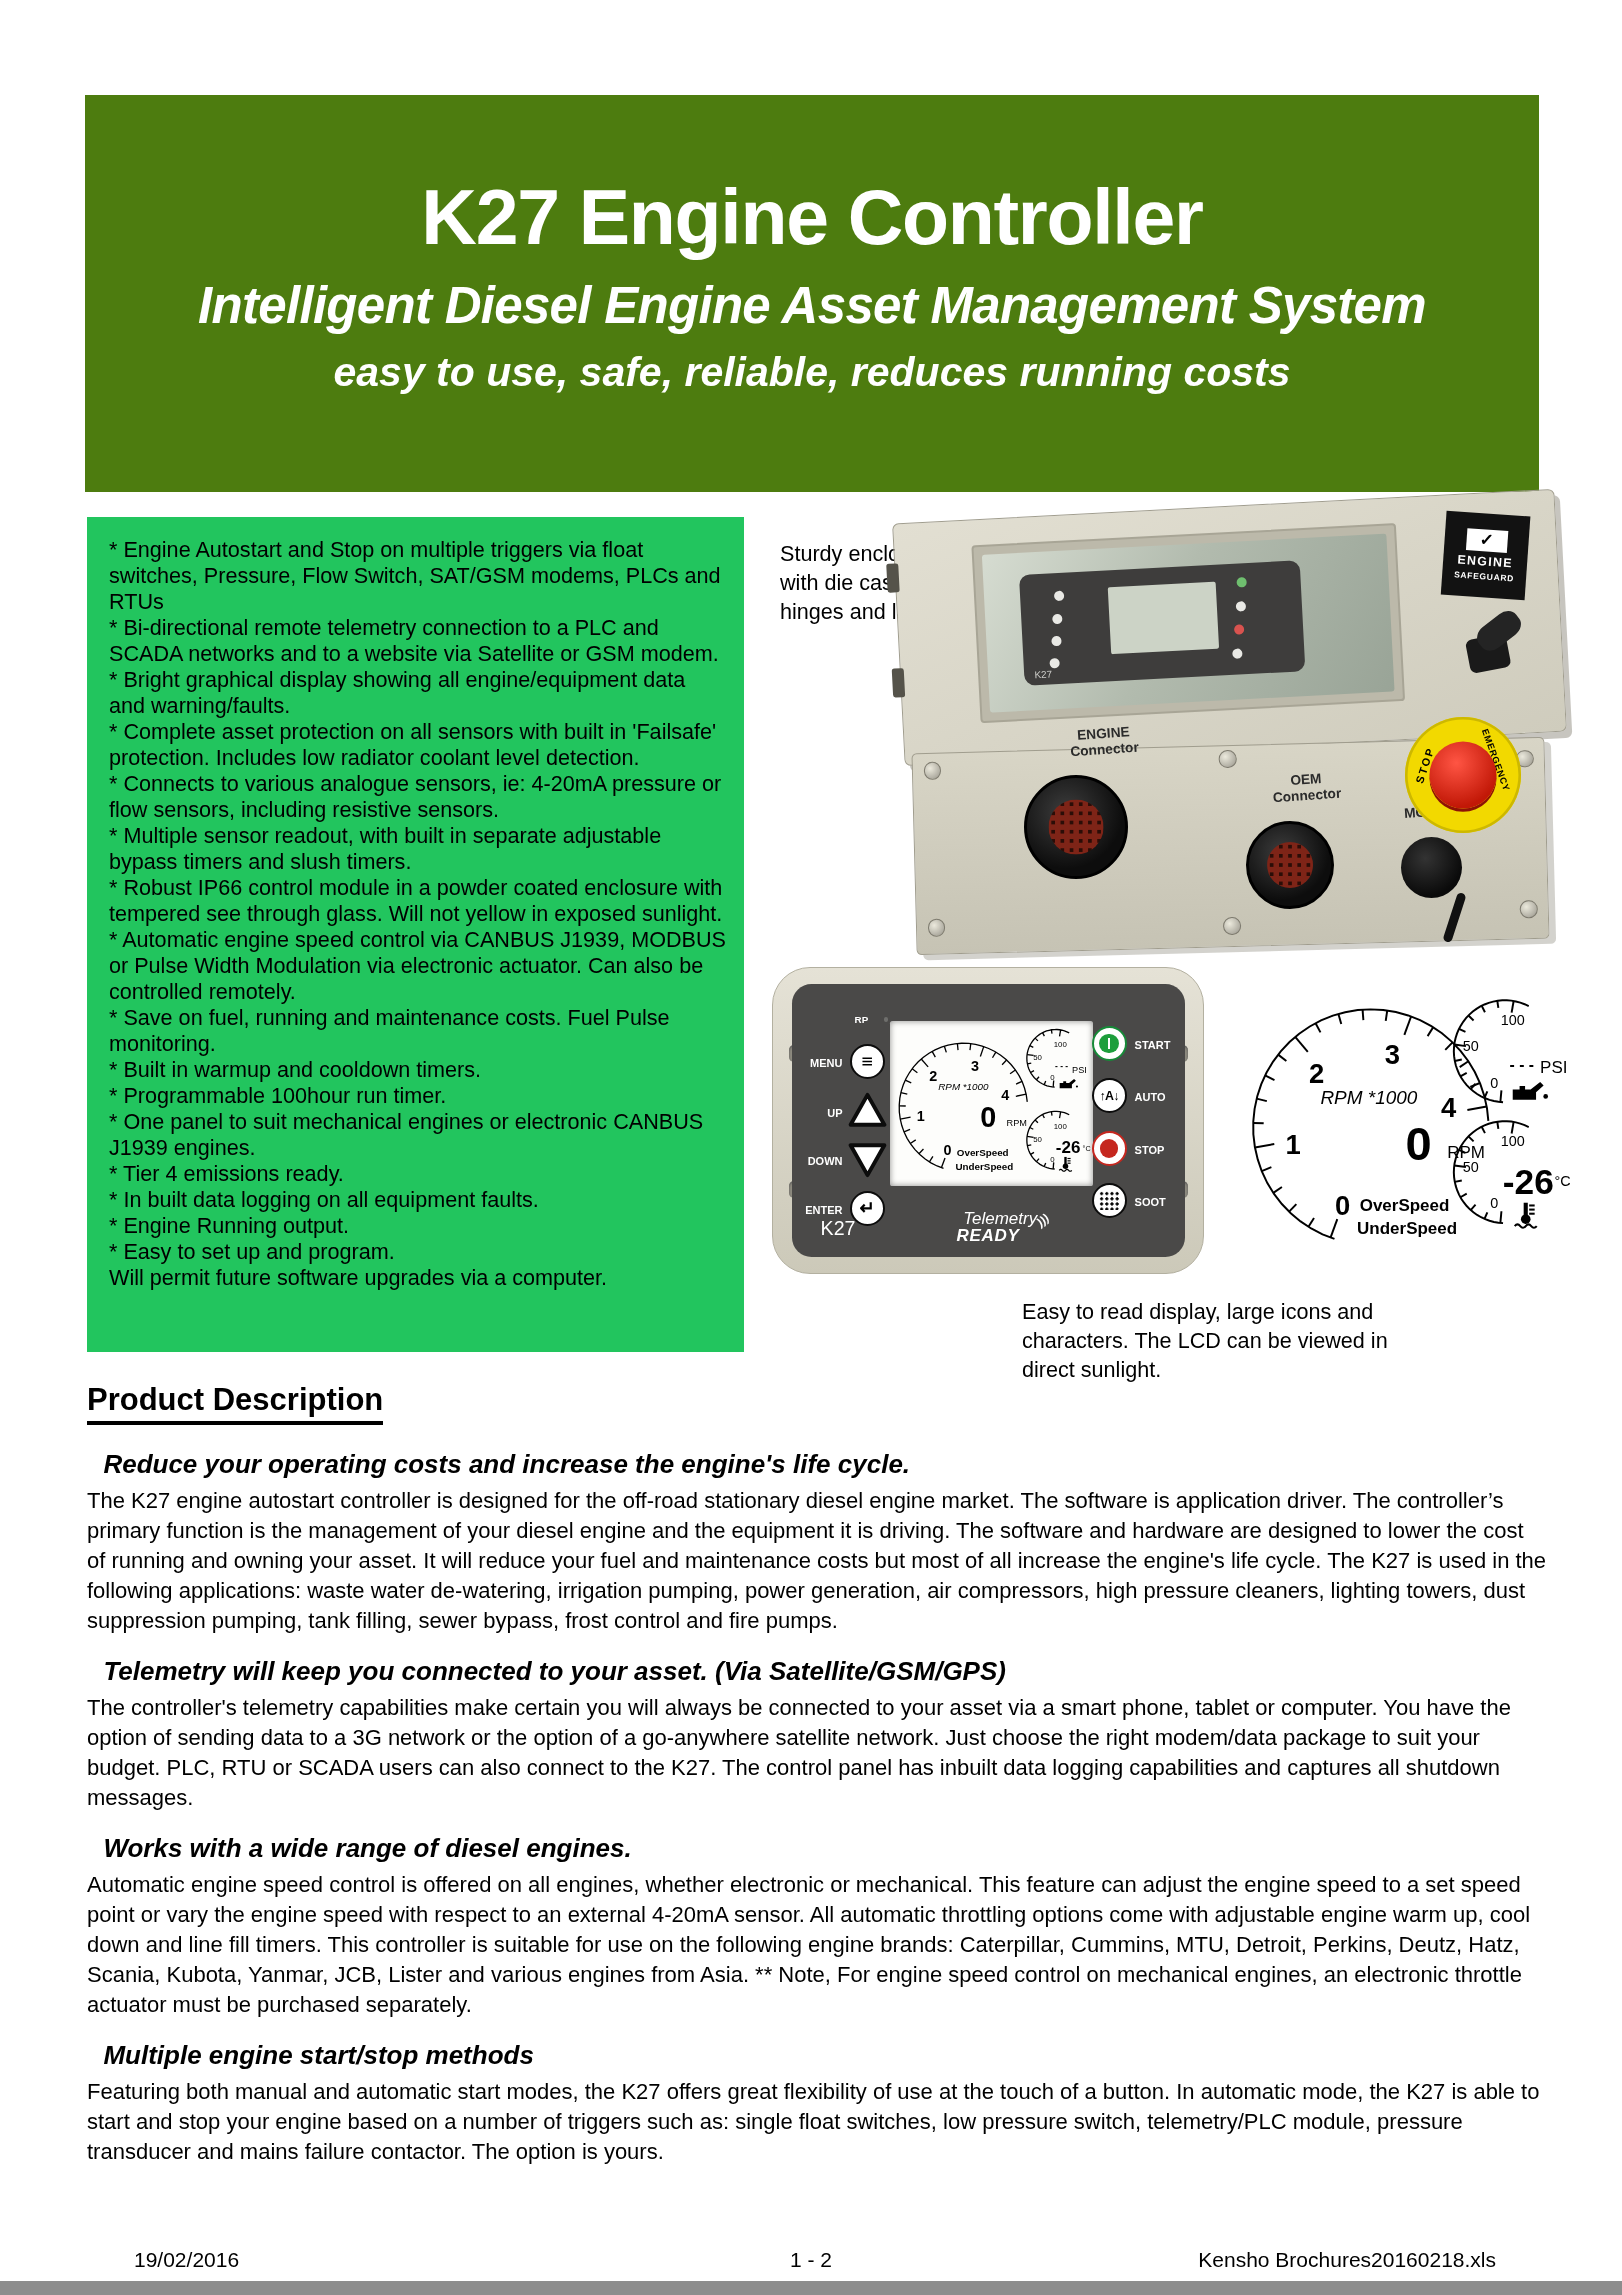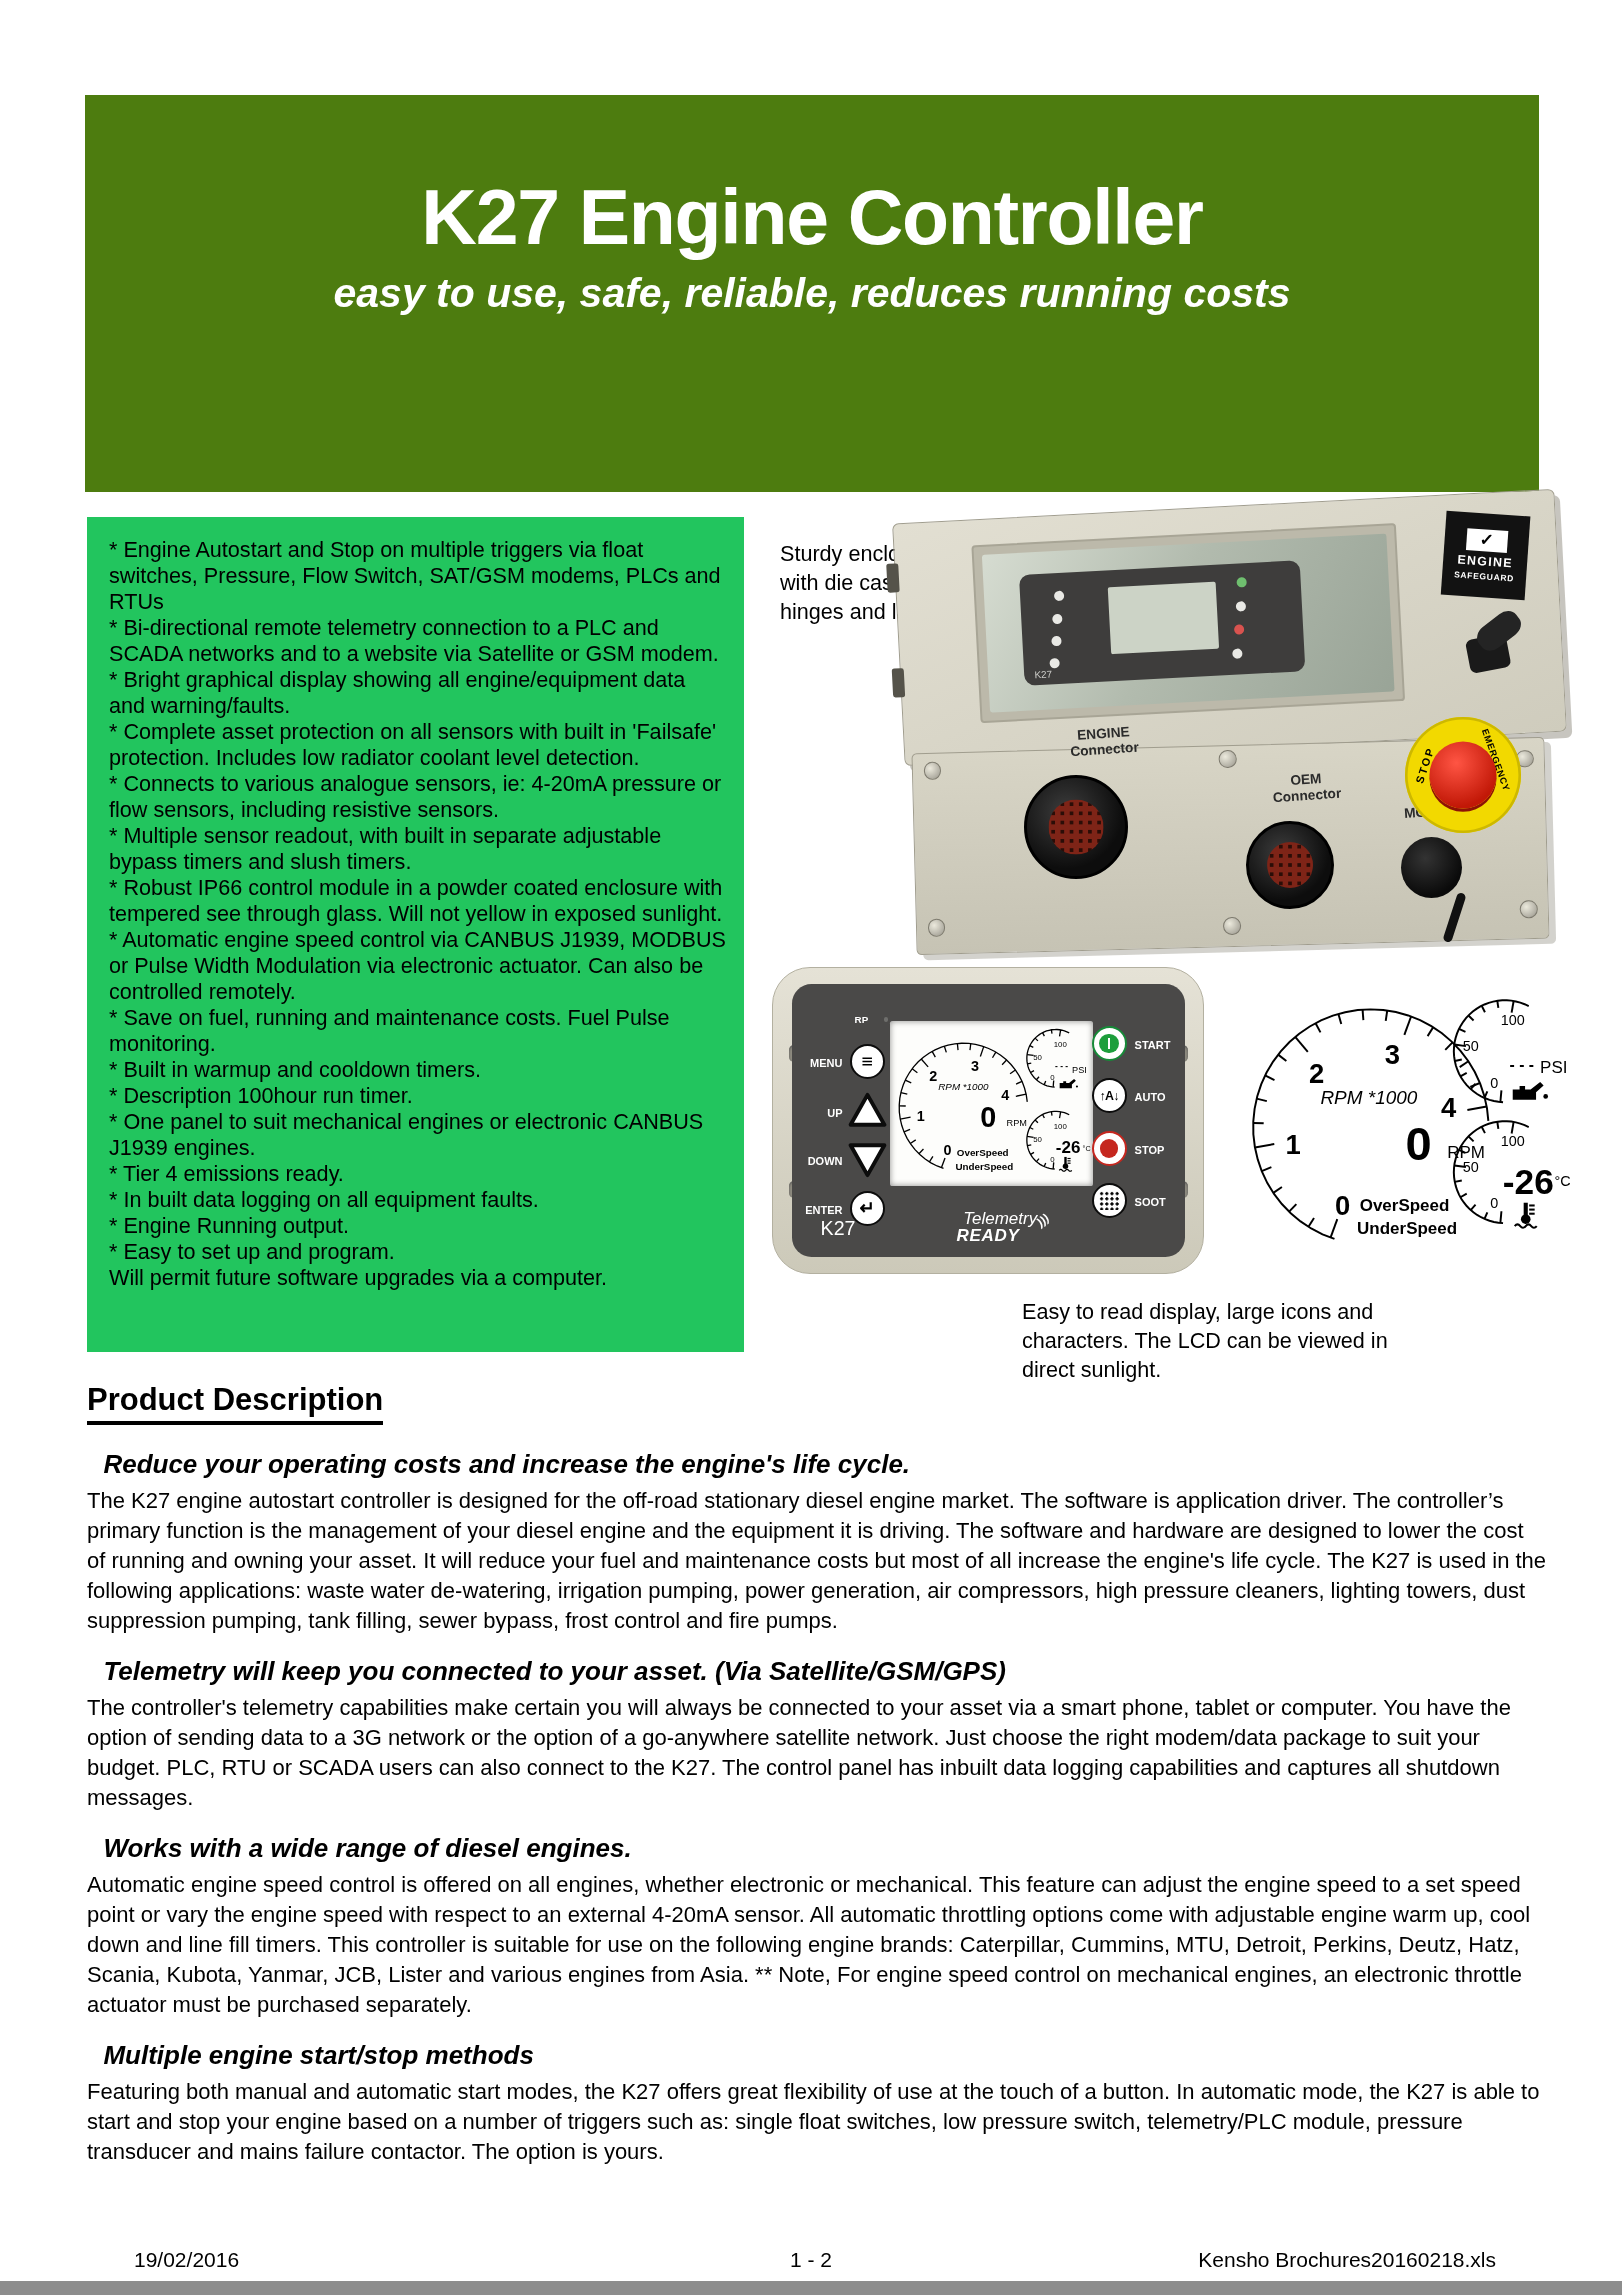--- a/index.html
+++ b/index.html
@@ -124,35 +124,36 @@
   #foot-file{right:126px;}
   .graybar{position:absolute;left:0;bottom:0;width:100%;height:13.7px;background:#8d8d8d;}
 </style>
 </head>
 <body>
 
 <div class="page">
 
   <div class="hdr">
     <div class="hdr-title">K27 Engine Controller</div>
+    <div class="hdr-sub">Intelligent Diesel Engine Asset Management System</div>
     <div class="hdr-tag">easy to use, safe, reliable, reduces running costs</div>
   </div>
 
   <div class="features">
     <div>* Engine Autostart and Stop on multiple triggers via float switches, Pressure, Flow Switch, SAT/GSM modems, PLCs and RTUs</div>
     <div>* Bi-directional remote telemetry connection to a PLC and SCADA networks and to a website via Satellite or GSM modem.</div>
     <div>* Bright graphical display showing all engine/equipment data and warning/faults.</div>
     <div>* Complete asset protection on all sensors with built in 'Failsafe' protection. Includes low radiator coolant level detection.</div>
     <div>* Connects to various analogue sensors, ie: 4-20mA pressure or flow sensors, including resistive sensors.</div>
     <div>* Multiple sensor readout, with built in separate adjustable bypass timers and slush timers.</div>
     <div>* Robust IP66 control module in a powder coated enclosure with tempered see through glass. Will not yellow in exposed sunlight.</div>
     <div>* Automatic engine speed control via CANBUS J1939, MODBUS or Pulse Width Modulation via electronic actuator. Can also be controlled remotely.</div>
     <div>* Save on fuel, running and maintenance costs.  Fuel Pulse monitoring.</div>
     <div>* Built in warmup and cooldown timers.</div>
-    <div>* Description 100hour run timer.</div>
+    <div>* Programmable 100hour run timer.</div>
     <div>* One panel to suit mechanical engines or electronic CANBUS J1939 engines.</div>
     <div>* Tier 4 emissions ready.</div>
     <div>* In built data logging on all equipment faults.</div>
     <div>* Engine Running output.</div>
     <div>* Easy to set up and program.</div>
     <div>Will permit future software upgrades via a computer.</div>
   </div>
 
   <div class="cap" id="cap-enclosure">Sturdy enclosure
 with  die cast

